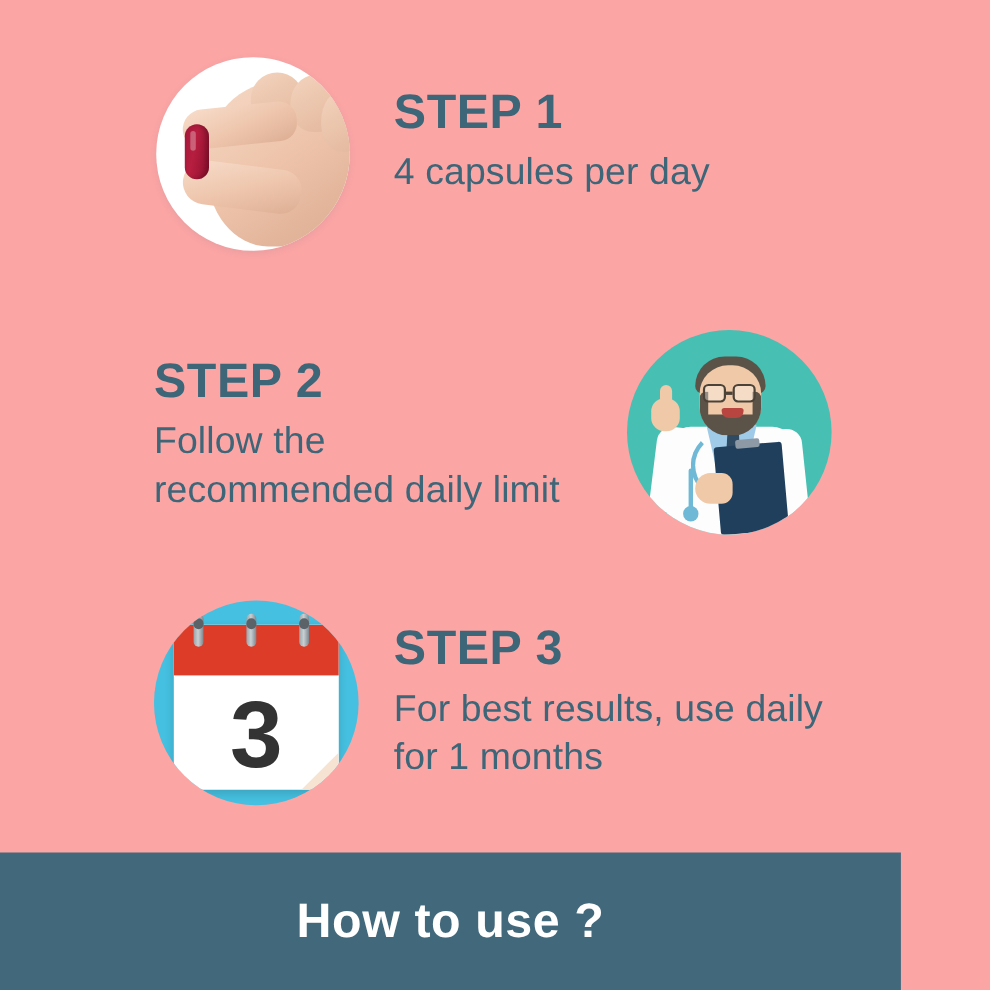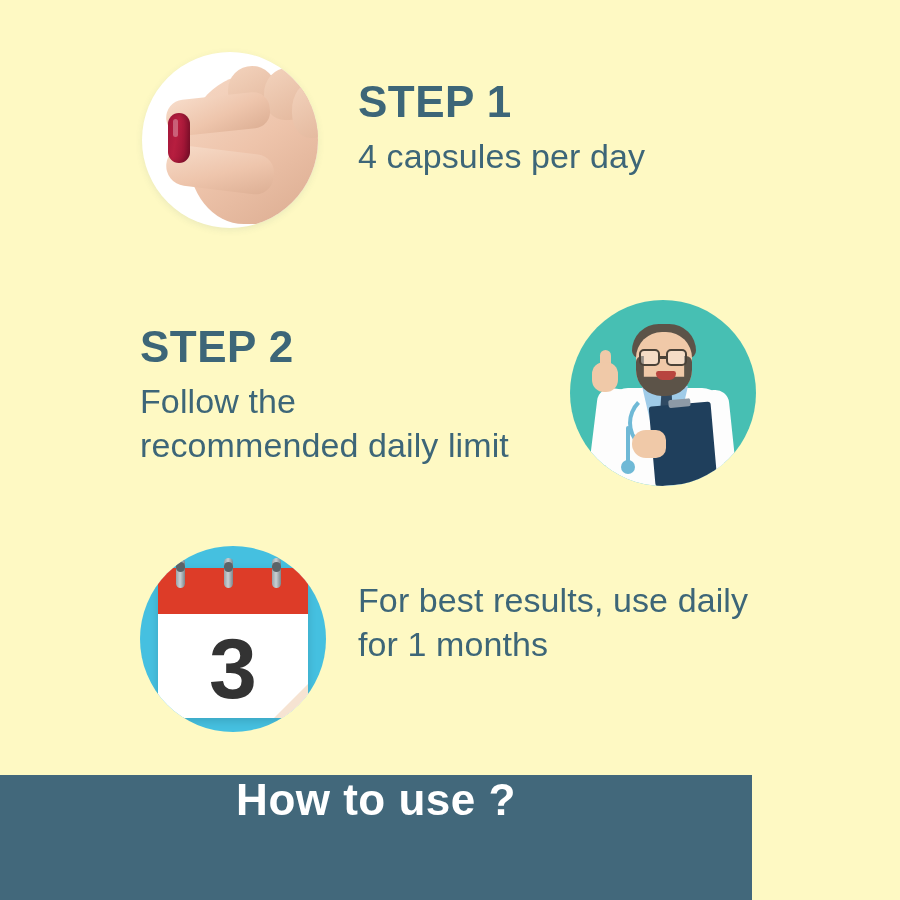--- a/index.html
+++ b/index.html
@@ -7,21 +7,21 @@
   body {
     font-family: "Liberation Sans", sans-serif;
     background: #e2f1fa;
     overflow: hidden;
     position: relative;
   }
   #page {
     position: relative;
     width: 900px;
     height: 900px;
-    background: #fef9c3;
+    background: #fca5a5;
   }
 
   
   .step { position: absolute; }
   .step-text { position: absolute; }
   .step-title {
     font-size: 44px;
     font-weight: 700;
     letter-spacing: 0.5px;
     color: #3d6678;
@@ -251,23 +251,23 @@
   }
   .cal-ring-hole {
     position:absolute; top: 16px; width: 9px; height: 10px;
     background:#5b6368; border-radius: 5px; z-index: 5;
   }
 
   
   #footer {
     position:absolute;
     left: 0; bottom: 0;
-    width: 752px; height: 125px;
+    width: 819px; height: 125px;
     background: #42687b;
-    display:flex; align-items:flex-start; justify-content:center;
+    display:flex; align-items:center; justify-content:center;
   }
   #footer-title {
     color:#ffffff;
     font-size: 44px;
     font-weight: 700;
     letter-spacing: 0.5px;
   }
 </style>
 </head>
 <body>
@@ -338,20 +338,21 @@
           <div class="cal-num">3</div>
           <div class="cal-fold"></div>
         </div>
         <div class="cal-ring-hole" style="left:36px;"></div>
         <div class="cal-ring-hole" style="left:84px;"></div>
         <div class="cal-ring-hole" style="left:132px;"></div>
       </div>
     </div>
 
     <div class="step-text" style="left:358px; top:568px; width:400px;">
+      <div class="step-title">STEP 3</div>
       <div class="step-desc">For best results, use daily for 1 months</div>
     </div>
   </div>
 
   <div id="footer">
     <div id="footer-title">How to use ?</div>
   </div>
 
 </div>
 

